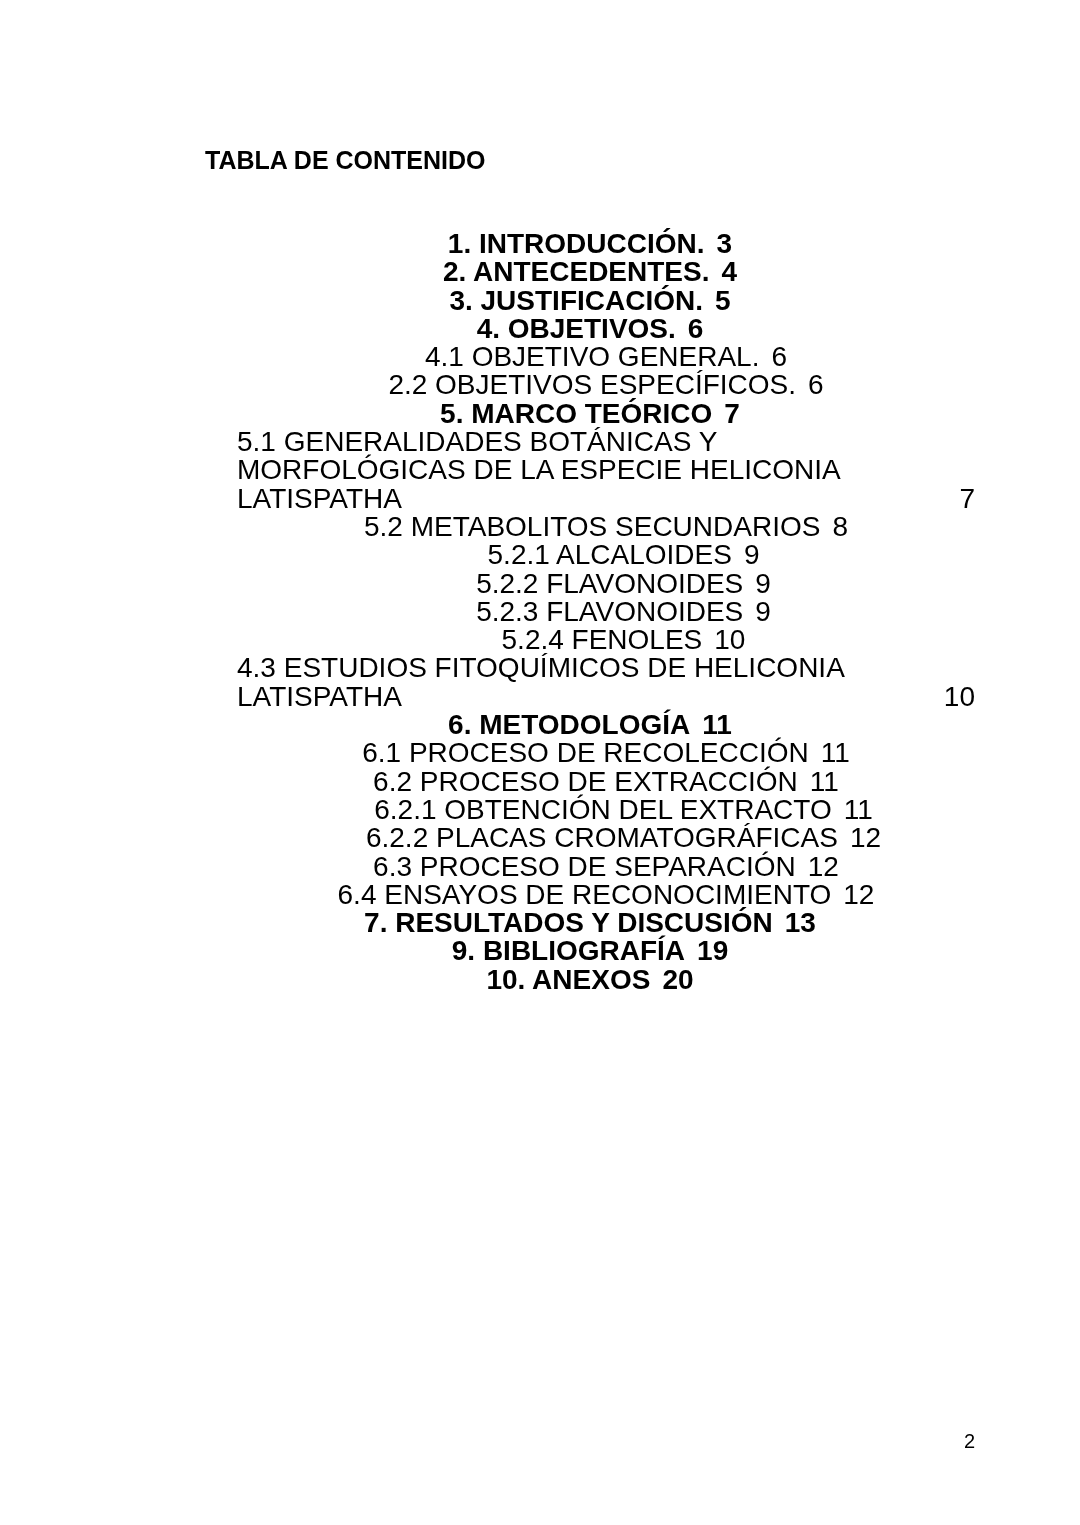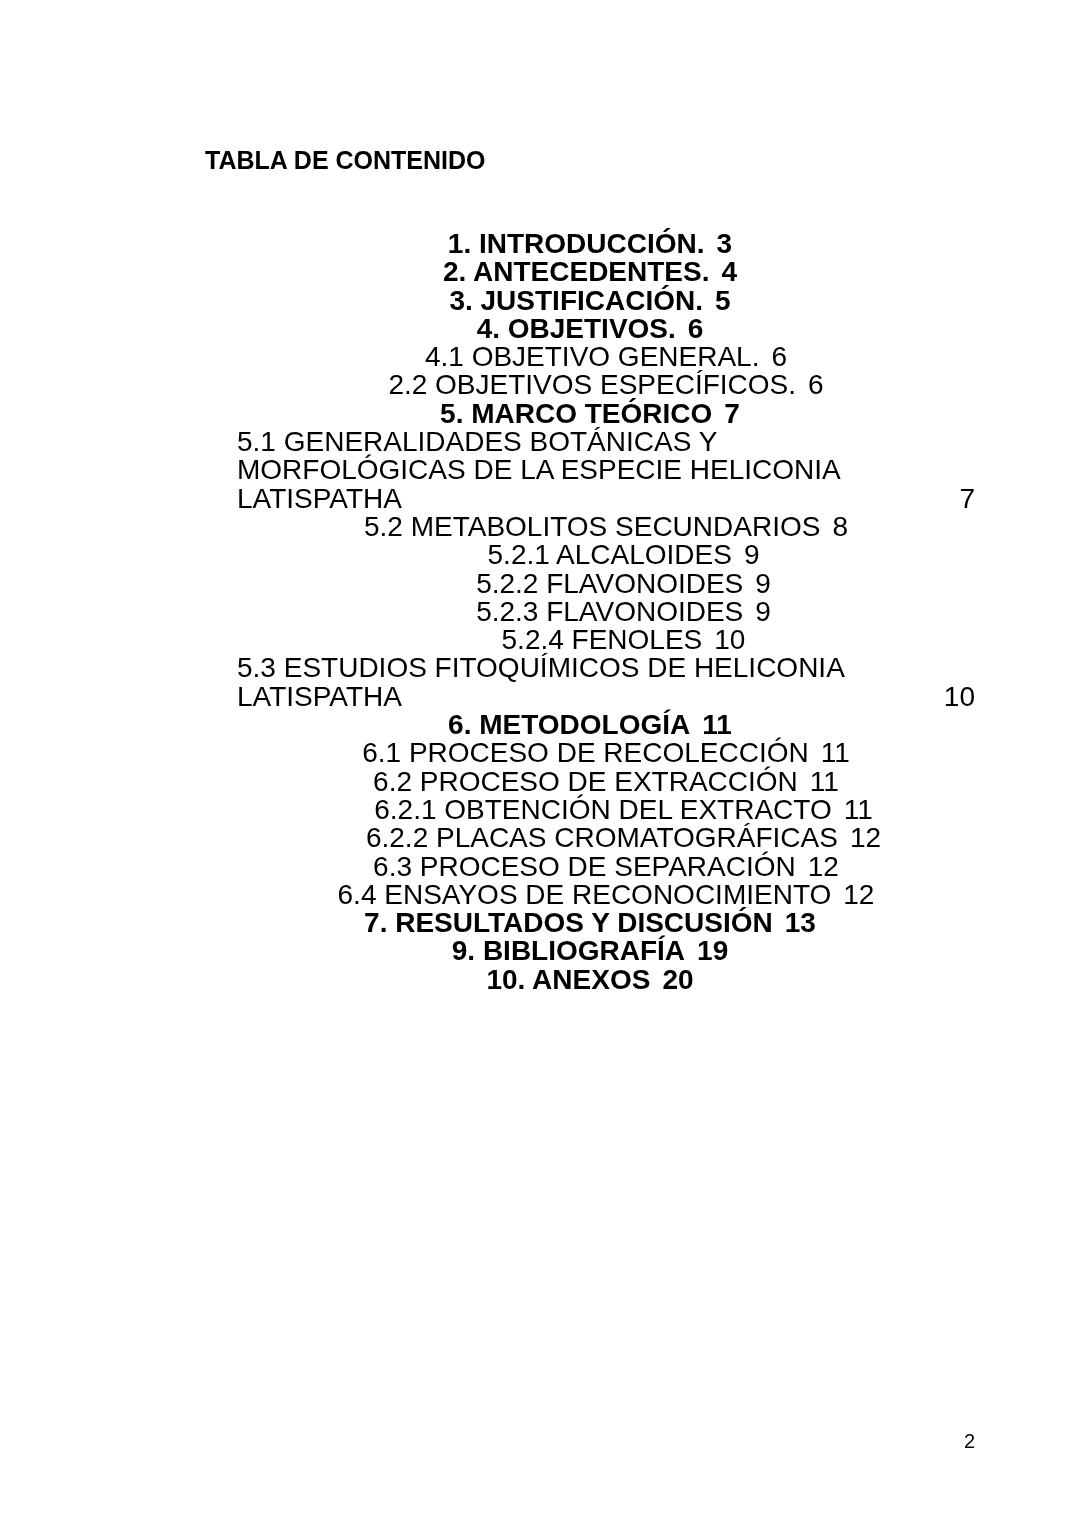--- a/index.html
+++ b/index.html
@@ -124,21 +124,21 @@
     <span class="toc-label">5.2.3 FLAVONOIDES</span>
     <span class="toc-page">9</span>
   </div>
 
   <div class="toc-row level-2">
     <span class="toc-label">5.2.4 FENOLES</span>
     <span class="toc-page">10</span>
   </div>
 
   <div class="toc-row level-1">
-    <span class="toc-label">5.3 ESTUDIOS FITOQUÍMICOS DE HELICONIA LATISPATHA</span>
+    <span class="toc-label">4.3 ESTUDIOS FITOQUÍMICOS DE HELICONIA LATISPATHA</span>
     <span class="toc-page">10</span>
   </div>
 
   <div class="toc-row level-0 bold">
     <span class="toc-label">6. METODOLOGÍA</span>
     <span class="toc-page">11</span>
   </div>
 
   <div class="toc-row level-1">
     <span class="toc-label">6.1 PROCESO DE RECOLECCIÓN</span>

